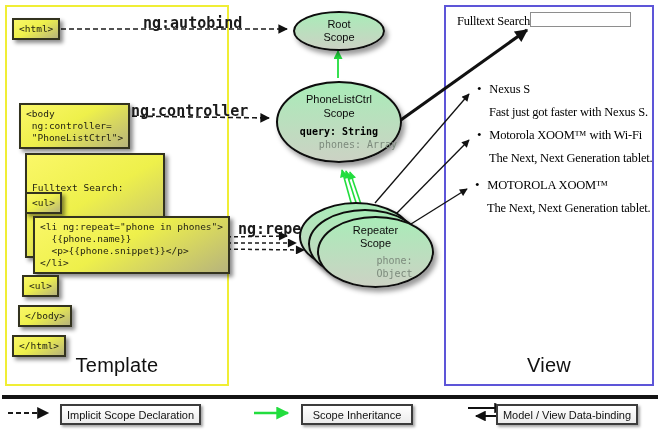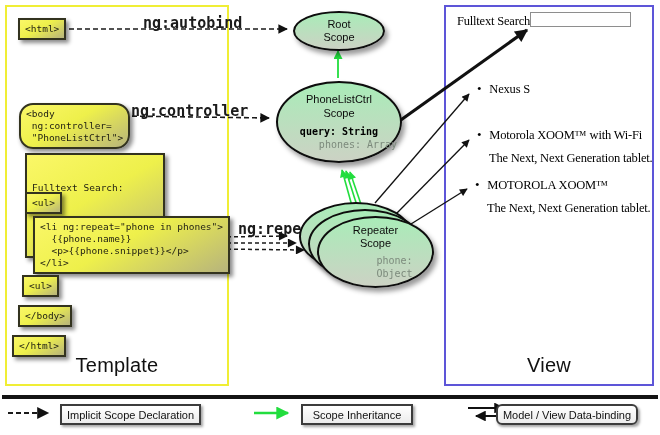--- a/index.html
+++ b/index.html
@@ -87,22 +87,22 @@
     <path d="M359,212 L346,171" stroke="#22dd3e" stroke-width="1.6" fill="none" marker-end="url(#ag)"></path>
     <path d="M366,219 L350,172" stroke="#22dd3e" stroke-width="1.6" fill="none" marker-end="url(#ag)"></path>
 
     <path d="M375,203 L469,94" stroke="#111" stroke-width="1.3" fill="none" marker-end="url(#ab)"></path>
     <path d="M396,214 L469,140" stroke="#111" stroke-width="1.3" fill="none" marker-end="url(#ab)"></path>
     <path d="M411,224 L467,189" stroke="#111" stroke-width="1.3" fill="none" marker-end="url(#ab)"></path>
 
     <path d="M384,132 L527,30" stroke="#111" stroke-width="3.2" fill="none" marker-start="url(#abL)" marker-end="url(#abL)"></path>
   </svg>
 
-  <pre class="codebox" style="left:18px;top:18px;">&lt;html&gt;</pre>
-  <pre class="codebox" style="left:19px;top:103px;border-radius:14px;">&lt;body
+  <pre class="codebox" style="left:12px;top:18px;">&lt;html&gt;</pre>
+  <pre class="codebox" style="left:19px;top:103px;">&lt;body
  ng:controller=
  "PhoneListCtrl"&gt;</pre>
   <div class="codebox" style="left:25px;top:153px;">
     <div class="cb-line">Fulltext Search:</div>
     <div class="cb-line bold">  &lt;input name="query"&gt;</div>
   </div>
   <pre class="codebox" style="left:25px;top:192px;">&lt;ul&gt;</pre>
   <pre class="codebox" style="left:33px;top:216px;">&lt;li ng:repeat="phone in phones"&gt;
   {{phone.name}}
   &lt;p&gt;{{phone.snippet}}&lt;/p&gt;
@@ -137,20 +137,21 @@
     <div class="scope-prop prop-gray">phone: Object</div>
   </div>
 
   <div class="serif search-label">Fulltext Search:</div>
   <input class="search-input" type="text" value="" style="">
 
   <div class="serif v-name" style="left:477px;top:81px;">
     <span class="bullet">•</span>
     <span>Nexus S</span>
   </div>
+  <div class="serif v-snip" style="left:489px;top:105px;">Fast just got faster with Nexus S.</div>
 
   <div class="serif v-name" style="left:477px;top:127px;">
     <span class="bullet">•</span>
     <span>Motorola XOOM™ with Wi-Fi</span>
   </div>
   <div class="serif v-snip" style="left:489px;top:151px;">The Next, Next Generation tablet.</div>
 
   <div class="serif v-name" style="left:475px;top:177px;">
     <span class="bullet">•</span>
     <span>MOTOROLA XOOM™</span>
@@ -166,15 +167,15 @@
 
   <svg class="legend-arrow" style="left:252px;top:406px;" width="46" height="14">
     <path d="M2,7 L36,7" stroke="#22dd3e" stroke-width="2.6" fill="none" marker-end="url(#ag)"></path>
   </svg>
   <div class="legendbox" style="left:301px;top:404px;width:108px;">Scope Inheritance</div>
 
   <svg class="legend-arrow" style="left:464px;top:402px;" width="50" height="20">
     <path d="M4,6 L40,6" stroke="#111" stroke-width="1.8" fill="none" marker-end="url(#ab)"></path>
     <path d="M46,14 L12,14" stroke="#111" stroke-width="1.8" fill="none" marker-end="url(#ab)"></path>
   </svg>
-  <div class="legendbox" style="left:496px;top:404px;width:138px;border-radius:6px;">Model / View Data-binding</div>
+  <div class="legendbox" style="left:496px;top:404px;width:138px;">Model / View Data-binding</div>
 
 </div>
 
 </body></html>

